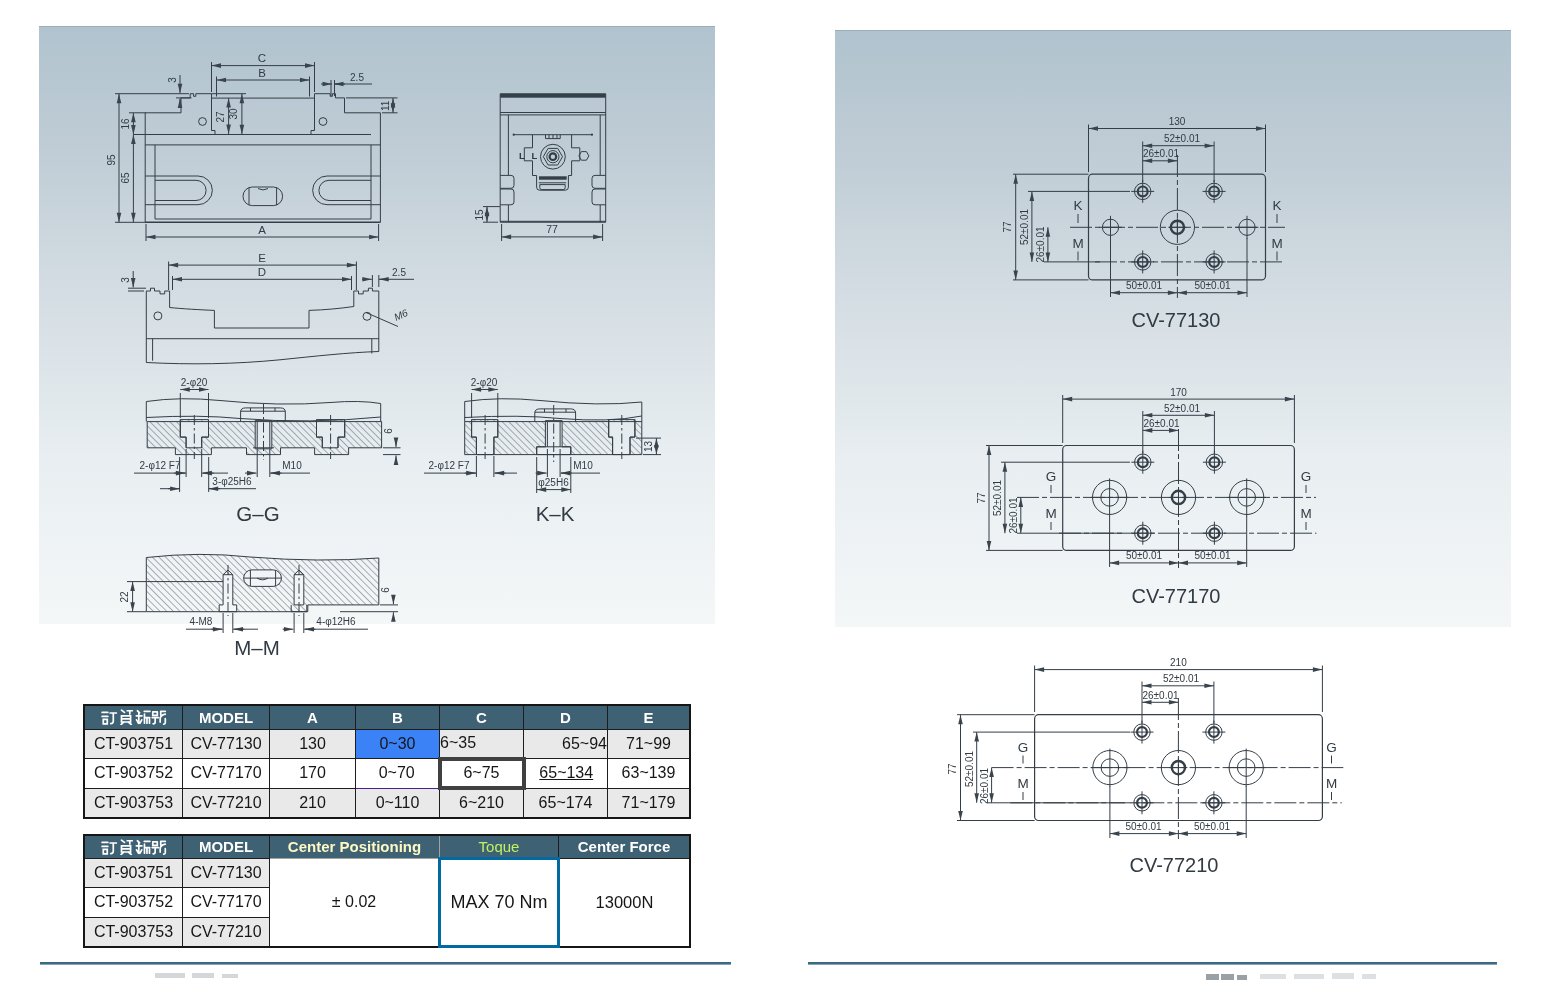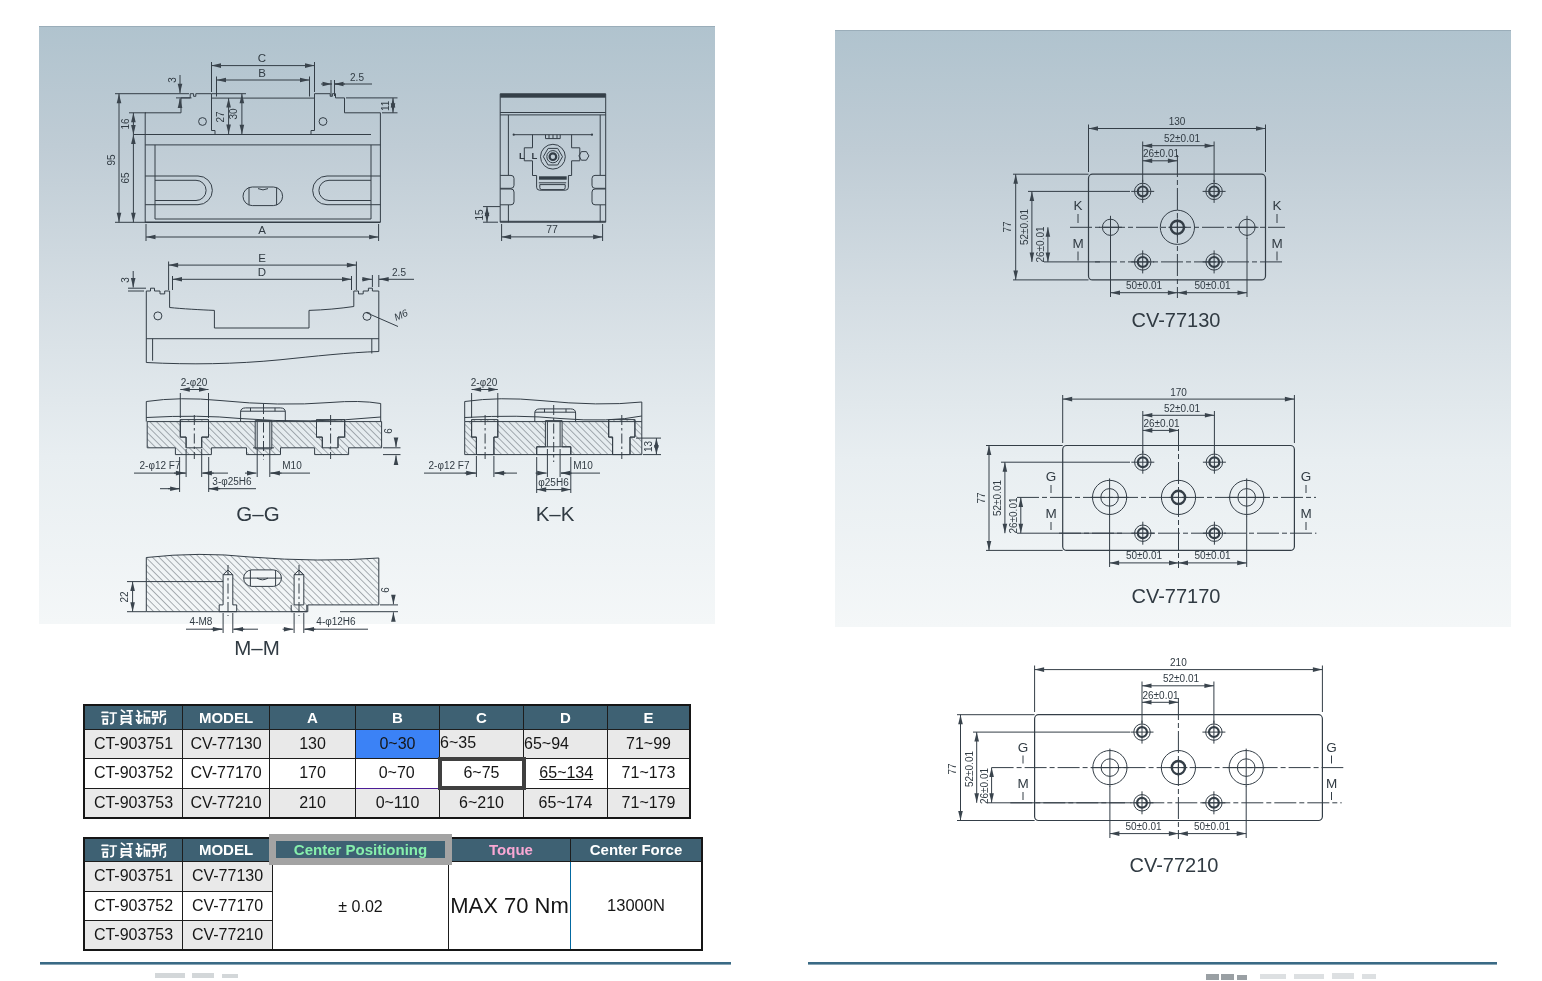--- a/index.html
+++ b/index.html
@@ -883,31 +883,31 @@
             <td style="border:1px solid #1d1d1d;text-align:center;vertical-align:middle;padding:0;background:#3e6173;color:#fff;font-weight:bold;width:83px;font-size:15px;">C</td>
             <td style="border:1px solid #1d1d1d;text-align:center;vertical-align:middle;padding:0;background:#3e6173;color:#fff;font-weight:bold;width:83px;font-size:15px;">D</td>
             <td style="border:1px solid #1d1d1d;text-align:center;vertical-align:middle;padding:0;background:#3e6173;color:#fff;font-weight:bold;width:81px;font-size:15px;">E</td>
           </tr>
           <tr style="height:29.5px;">
             <td style="border:1px solid #1d1d1d;text-align:center;vertical-align:middle;padding:0;background:#e9e9e9;">CT-903751</td>
             <td style="border:1px solid #1d1d1d;text-align:center;vertical-align:middle;padding:0;background:#e9e9e9;">CV-77130</td>
             <td style="border:1px solid #1d1d1d;text-align:center;vertical-align:middle;padding:0;background:#e9e9e9;">130</td>
             <td style="border:1px solid #1d1d1d;text-align:center;vertical-align:middle;padding:0;background:#3b82f6;">0~30</td>
             <td style="border:1px solid #1d1d1d;text-align:left;vertical-align:middle;padding:0;background:#e9e9e9;margin-top:44px;">6~35</td>
-            <td style="border:1px solid #1d1d1d;text-align:left;vertical-align:middle;padding:0;background:#e9e9e9;">65~94</td>
+            <td style="border:1px solid #1d1d1d;text-align:right;vertical-align:middle;padding:0;background:#e9e9e9;">65~94</td>
             <td style="border:1px solid #1d1d1d;text-align:center;vertical-align:middle;padding:0;background:#e9e9e9;">71~99</td>
           </tr>
           <tr style="height:29.5px;">
             <td style="border:1px solid #1d1d1d;text-align:center;vertical-align:middle;padding:0;">CT-903752</td>
             <td style="border:1px solid #1d1d1d;text-align:center;vertical-align:middle;padding:0;">CV-77170</td>
             <td style="border:1px solid #1d1d1d;text-align:center;vertical-align:middle;padding:0;">170</td>
             <td style="border:1px solid #4c1d95;text-align:center;vertical-align:middle;padding:0;">0~70</td>
             <td style="border:4px solid #404040;text-align:center;vertical-align:middle;padding:0;">6~75</td>
             <td style="border:1px solid #1d1d1d;text-align:center;vertical-align:middle;padding:0;text-decoration:underline;">65~134</td>
-            <td style="border:1px solid #1d1d1d;text-align:center;vertical-align:middle;padding:0;">71~173</td>
+            <td style="border:1px solid #1d1d1d;text-align:center;vertical-align:middle;padding:0;">63~139</td>
           </tr>
           <tr style="height:29.5px;">
             <td style="border:1px solid #1d1d1d;text-align:center;vertical-align:middle;padding:0;background:#e9e9e9;">CT-903753</td>
             <td style="border:1px solid #1d1d1d;text-align:center;vertical-align:middle;padding:0;background:#e9e9e9;">CV-77210</td>
             <td style="border:1px solid #1d1d1d;text-align:center;vertical-align:middle;padding:0;background:#e9e9e9;">210</td>
             <td style="border:1px solid #1d1d1d;text-align:center;vertical-align:middle;padding:0;background:#e9e9e9;">0~110</td>
             <td style="border:1px solid #1d1d1d;text-align:center;vertical-align:middle;padding:0;background:#e9e9e9;">6~210</td>
             <td style="border:1px solid #1d1d1d;text-align:center;vertical-align:middle;padding:0;background:#e9e9e9;">65~174</td>
             <td style="border:1px solid #1d1d1d;text-align:center;vertical-align:middle;padding:0;background:#e9e9e9;">71~179</td>
           </tr>
@@ -929,29 +929,29 @@
                   </g>
                   <g transform="translate(30,0)">
                     <path d="M2,1.5l2,1.8M1,6h5M3.2,3.5v8M1.2,9.5l1.8,3M5.8,9.5l-1.6,3M8,2h5M8.2,4.5v8M8.2,7.5h4.6M10.4,7.5v5M12.6,7.5v5"></path>
                   </g>
                   <g transform="translate(44,0)">
                     <path d="M1.5,2.5h4M1.5,2.5v3h4v-3M1,7.5h5.5M3.6,7.5v3.8q0,1.6-1.8,1.7M8.5,2h4M8.5,2v3.2M12.5,4.5q-4.5,1-4.5,4.2v2.8M12.5,8.5v3.5q0,1.2-1.4,1.3"></path>
                   </g>
                 </g>
               </svg></td>
             <td style="border:1px solid #1d1d1d;text-align:center;vertical-align:middle;padding:0;background:#3e6173;color:#fff;font-weight:bold;width:86px;font-size:15px;">MODEL</td>
-            <td style="border:7px solid #a3a3a3;text-align:center;vertical-align:middle;padding:0;background:#3e6173;color:#86efac;font-weight:bold;width:169px;font-size:15px;">Center Positioning</td>
-            <td style="border:1px solid #1d1d1d;text-align:center;vertical-align:middle;padding:0;background:#3e6173;color:#f9a8d4;font-weight:bold;width:118px;font-size:15px;">Toque</td>
+            <td style="border:1px solid #a3a3a3;text-align:center;vertical-align:middle;padding:0;background:#3e6173;color:#fef9c3;font-weight:bold;width:169px;font-size:15px;">Center Positioning</td>
+            <td style="border:1px solid #1d1d1d;text-align:center;vertical-align:middle;padding:0;background:#3e6173;color:#bef264;font-weight:normal;width:118px;font-size:15px;">Toque</td>
             <td style="border:1px solid #1d1d1d;text-align:center;vertical-align:middle;padding:0;background:#3e6173;color:#fff;font-weight:bold;width:130px;font-size:15px;">Center Force</td>
           </tr>
           <tr style="height:29.5px;">
             <td style="border:1px solid #1d1d1d;text-align:center;vertical-align:middle;padding:0;background:#e9e9e9;">CT-903751</td>
             <td style="border:1px solid #1d1d1d;text-align:center;vertical-align:middle;padding:0;background:#e9e9e9;">CV-77130</td>
             <td rowspan="3" style="border:1px solid #1d1d1d;text-align:center;vertical-align:middle;padding:0;font-size:16px;">± 0.02</td>
-            <td rowspan="3" style="border:1px solid #0369a1;text-align:center;vertical-align:middle;padding:0;font-size:22px;">MAX 70 Nm</td>
+            <td rowspan="3" style="border:3px solid #0369a1;text-align:center;vertical-align:middle;padding:0;font-size:18px;">MAX 70 Nm</td>
             <td rowspan="3" style="border:1px solid #1d1d1d;text-align:center;vertical-align:middle;padding:0;font-size:16.5px;">13000N</td>
           </tr>
           <tr style="height:29.5px;">
             <td style="border:1px solid #1d1d1d;text-align:center;vertical-align:middle;padding:0;">CT-903752</td>
             <td style="border:1px solid #1d1d1d;text-align:center;vertical-align:middle;padding:0;">CV-77170</td>
           </tr>
           <tr style="height:29.5px;">
             <td style="border:1px solid #1d1d1d;text-align:center;vertical-align:middle;padding:0;background:#e9e9e9;">CT-903753</td>
             <td style="border:1px solid #1d1d1d;text-align:center;vertical-align:middle;padding:0;background:#e9e9e9;">CV-77210</td>
           </tr>

